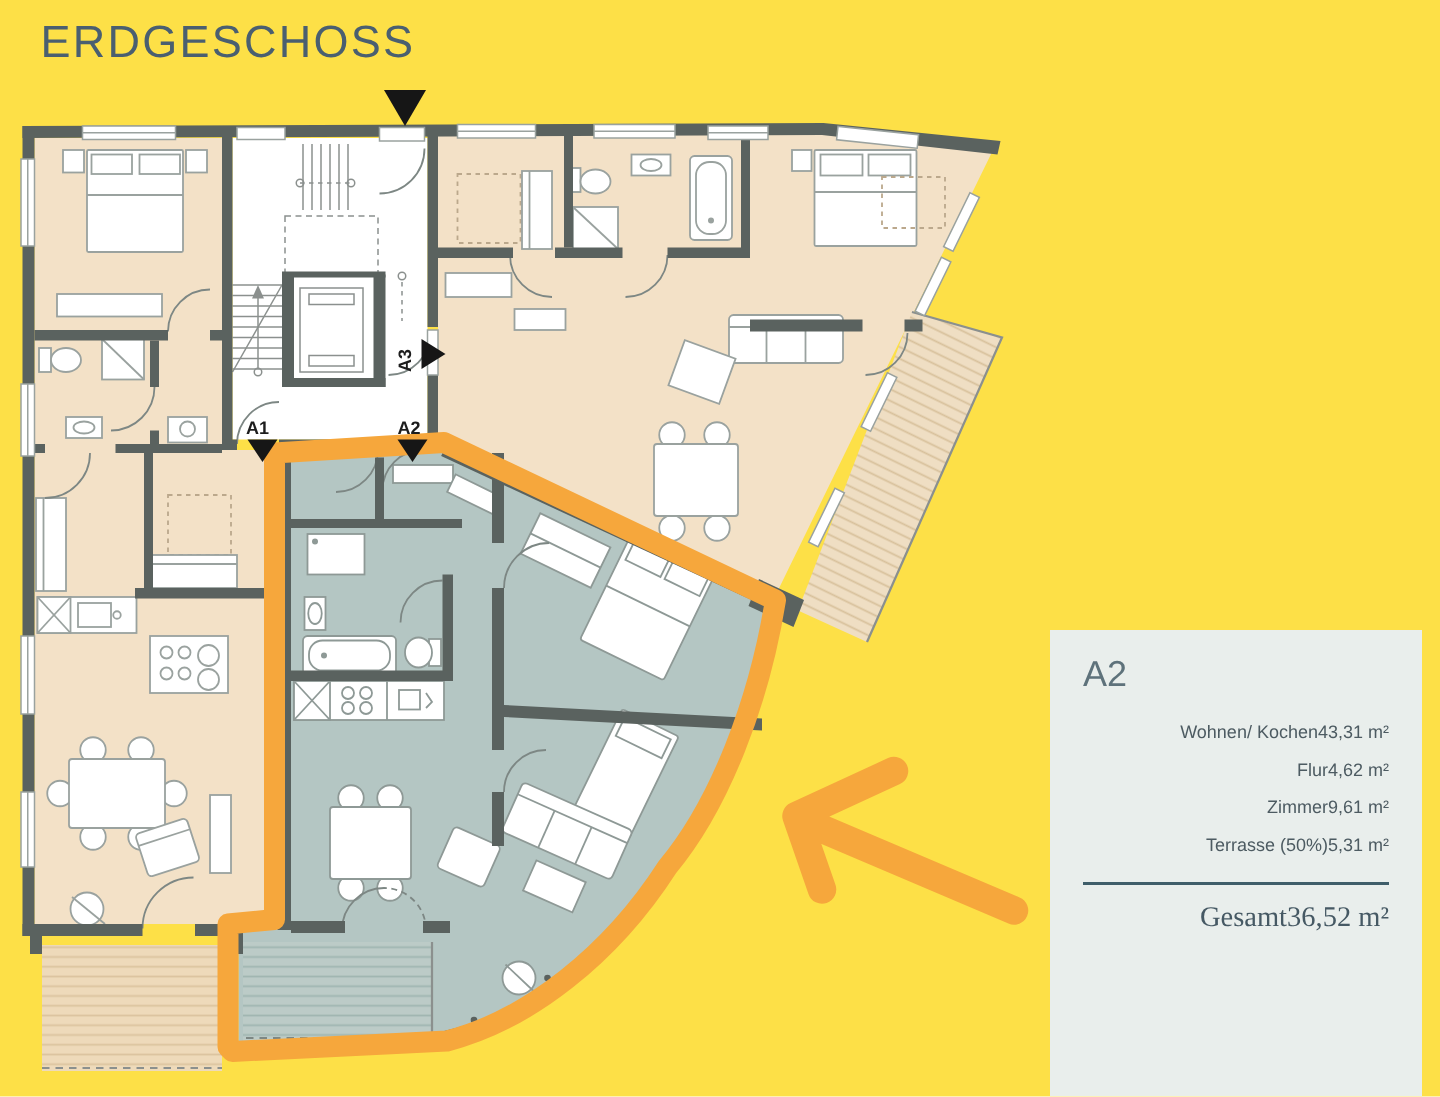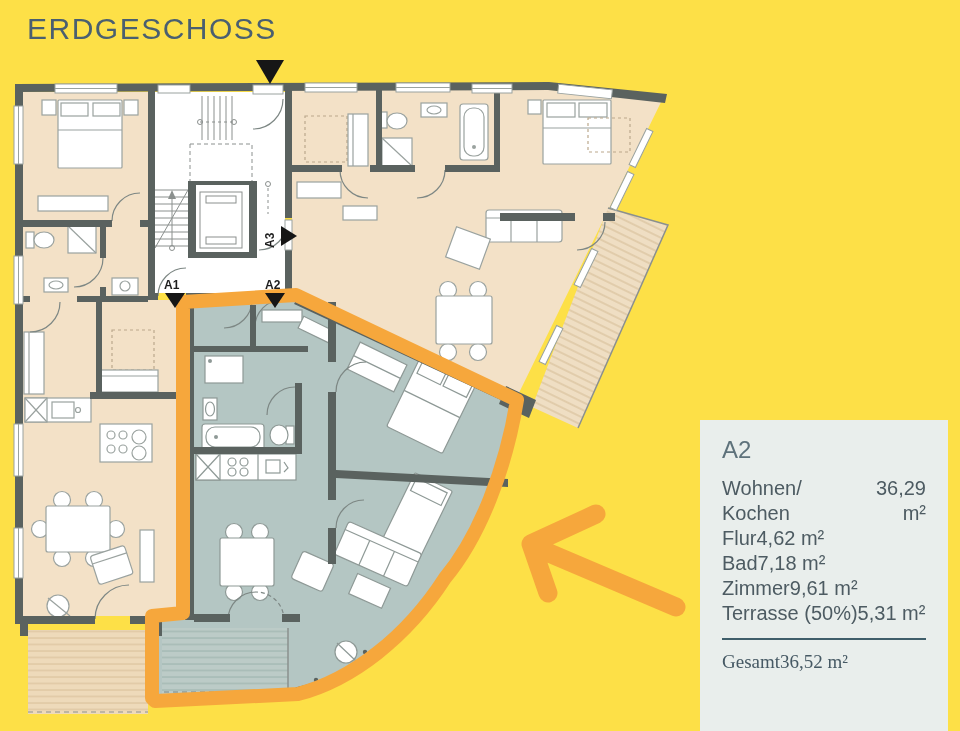--- a/index.html
+++ b/index.html
@@ -4,24 +4,24 @@
 <style>
   html,body{margin:0;padding:0;background:#ffffff;}
   .stage{position:relative;width:960px;height:731px;background:#fde047;overflow:hidden;
          font-family:"Liberation Sans",sans-serif;}
   .page-title{position:absolute;left:27px;top:12px;font-size:30px;letter-spacing:1.5px;
               color:#4a5f70;font-weight:400;}
   .plan-svg{position:absolute;left:0;top:0;}
   .panel{position:absolute;left:700px;top:420px;width:248px;height:311px;
          background:#e9eeec;box-sizing:border-box;padding:16px 22px 0 22px;}
   .panel-title{font-size:24px;color:#5e727b;margin:0 0 12px 0;font-weight:400;}
-  .row{display:flex;justify-content:flex-start;line-height:25px;font-size:20px;color:#4d5b62;}
+  .row{display:flex;justify-content:flex-end;line-height:25px;font-size:12px;color:#4d5b62;}
   .row .val{text-align:right;}
   .divider{border-top:2px solid #3f5e6a;margin:12px 0 8px 0;}
-  .total-row{display:flex;justify-content:flex-start;font-family:"Liberation Serif",serif;
+  .total-row{display:flex;justify-content:flex-end;font-family:"Liberation Serif",serif;
              font-size:19px;color:#465964;line-height:28px;}
   svg text.marker-label{font-family:"Liberation Sans",sans-serif;font-size:12px;font-weight:bold;fill:#1d1d1d;}
 </style>
 </head>
 <body>
 
 <div class="stage">
 
   <div class="page-title">ERDGESCHOSS</div>
 
@@ -356,29 +356,25 @@
       <polygon points="265,293 285,293 275,308" fill="#161616"></polygon>
       <text class="marker-label" transform="rotate(-90 274 248)" x="274" y="248">A3</text>
       <polygon points="281,226 281,246 297,236" fill="#161616"></polygon>
     </g>
   </svg>
 
   <div class="panel">
     <h2 class="panel-title">A2</h2>
     <div class="row">
       <span>Wohnen/ Kochen</span>
-      <span class="val">36,29 m²</span>
+      <span class="val">43,31 m²</span>
     </div>
     <div class="row">
       <span>Flur</span>
       <span class="val">4,62 m²</span>
-    </div>
-    <div class="row">
-      <span>Bad</span>
-      <span class="val">7,18 m²</span>
     </div>
     <div class="row">
       <span>Zimmer</span>
       <span class="val">9,61 m²</span>
     </div>
     <div class="row">
       <span>Terrasse (50%)</span>
       <span class="val">5,31 m²</span>
     </div>
     <div class="divider"></div>

